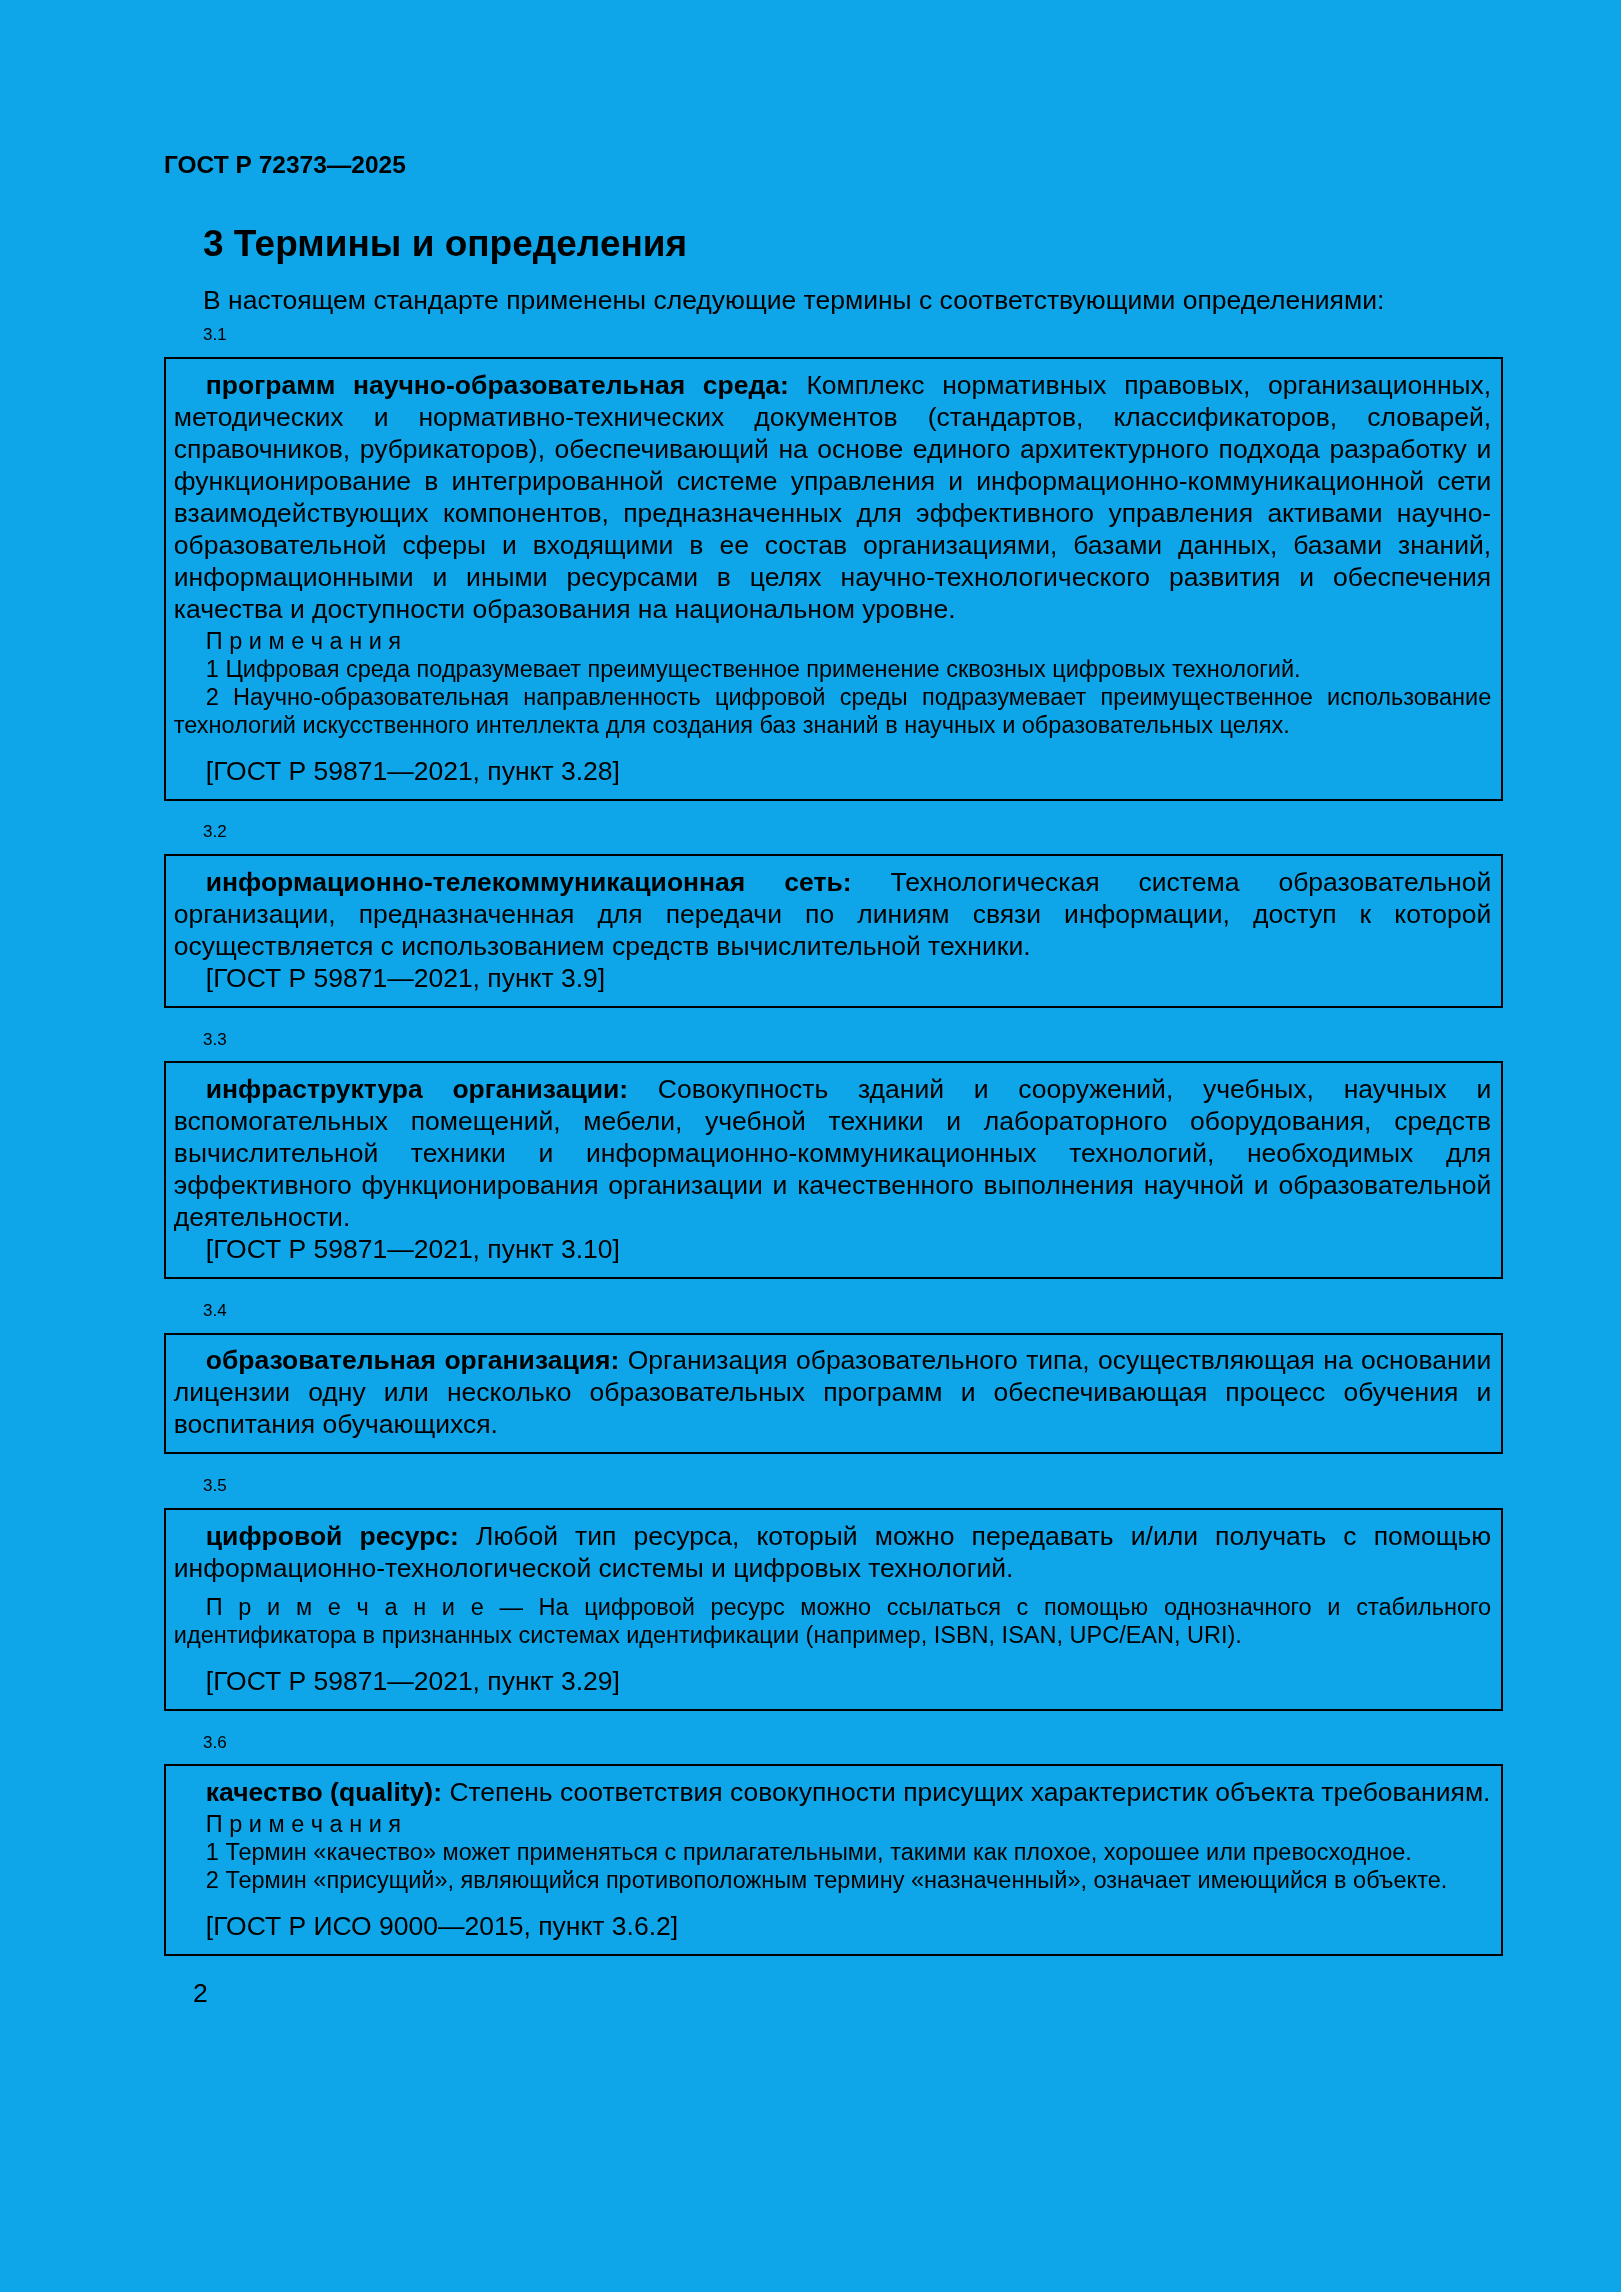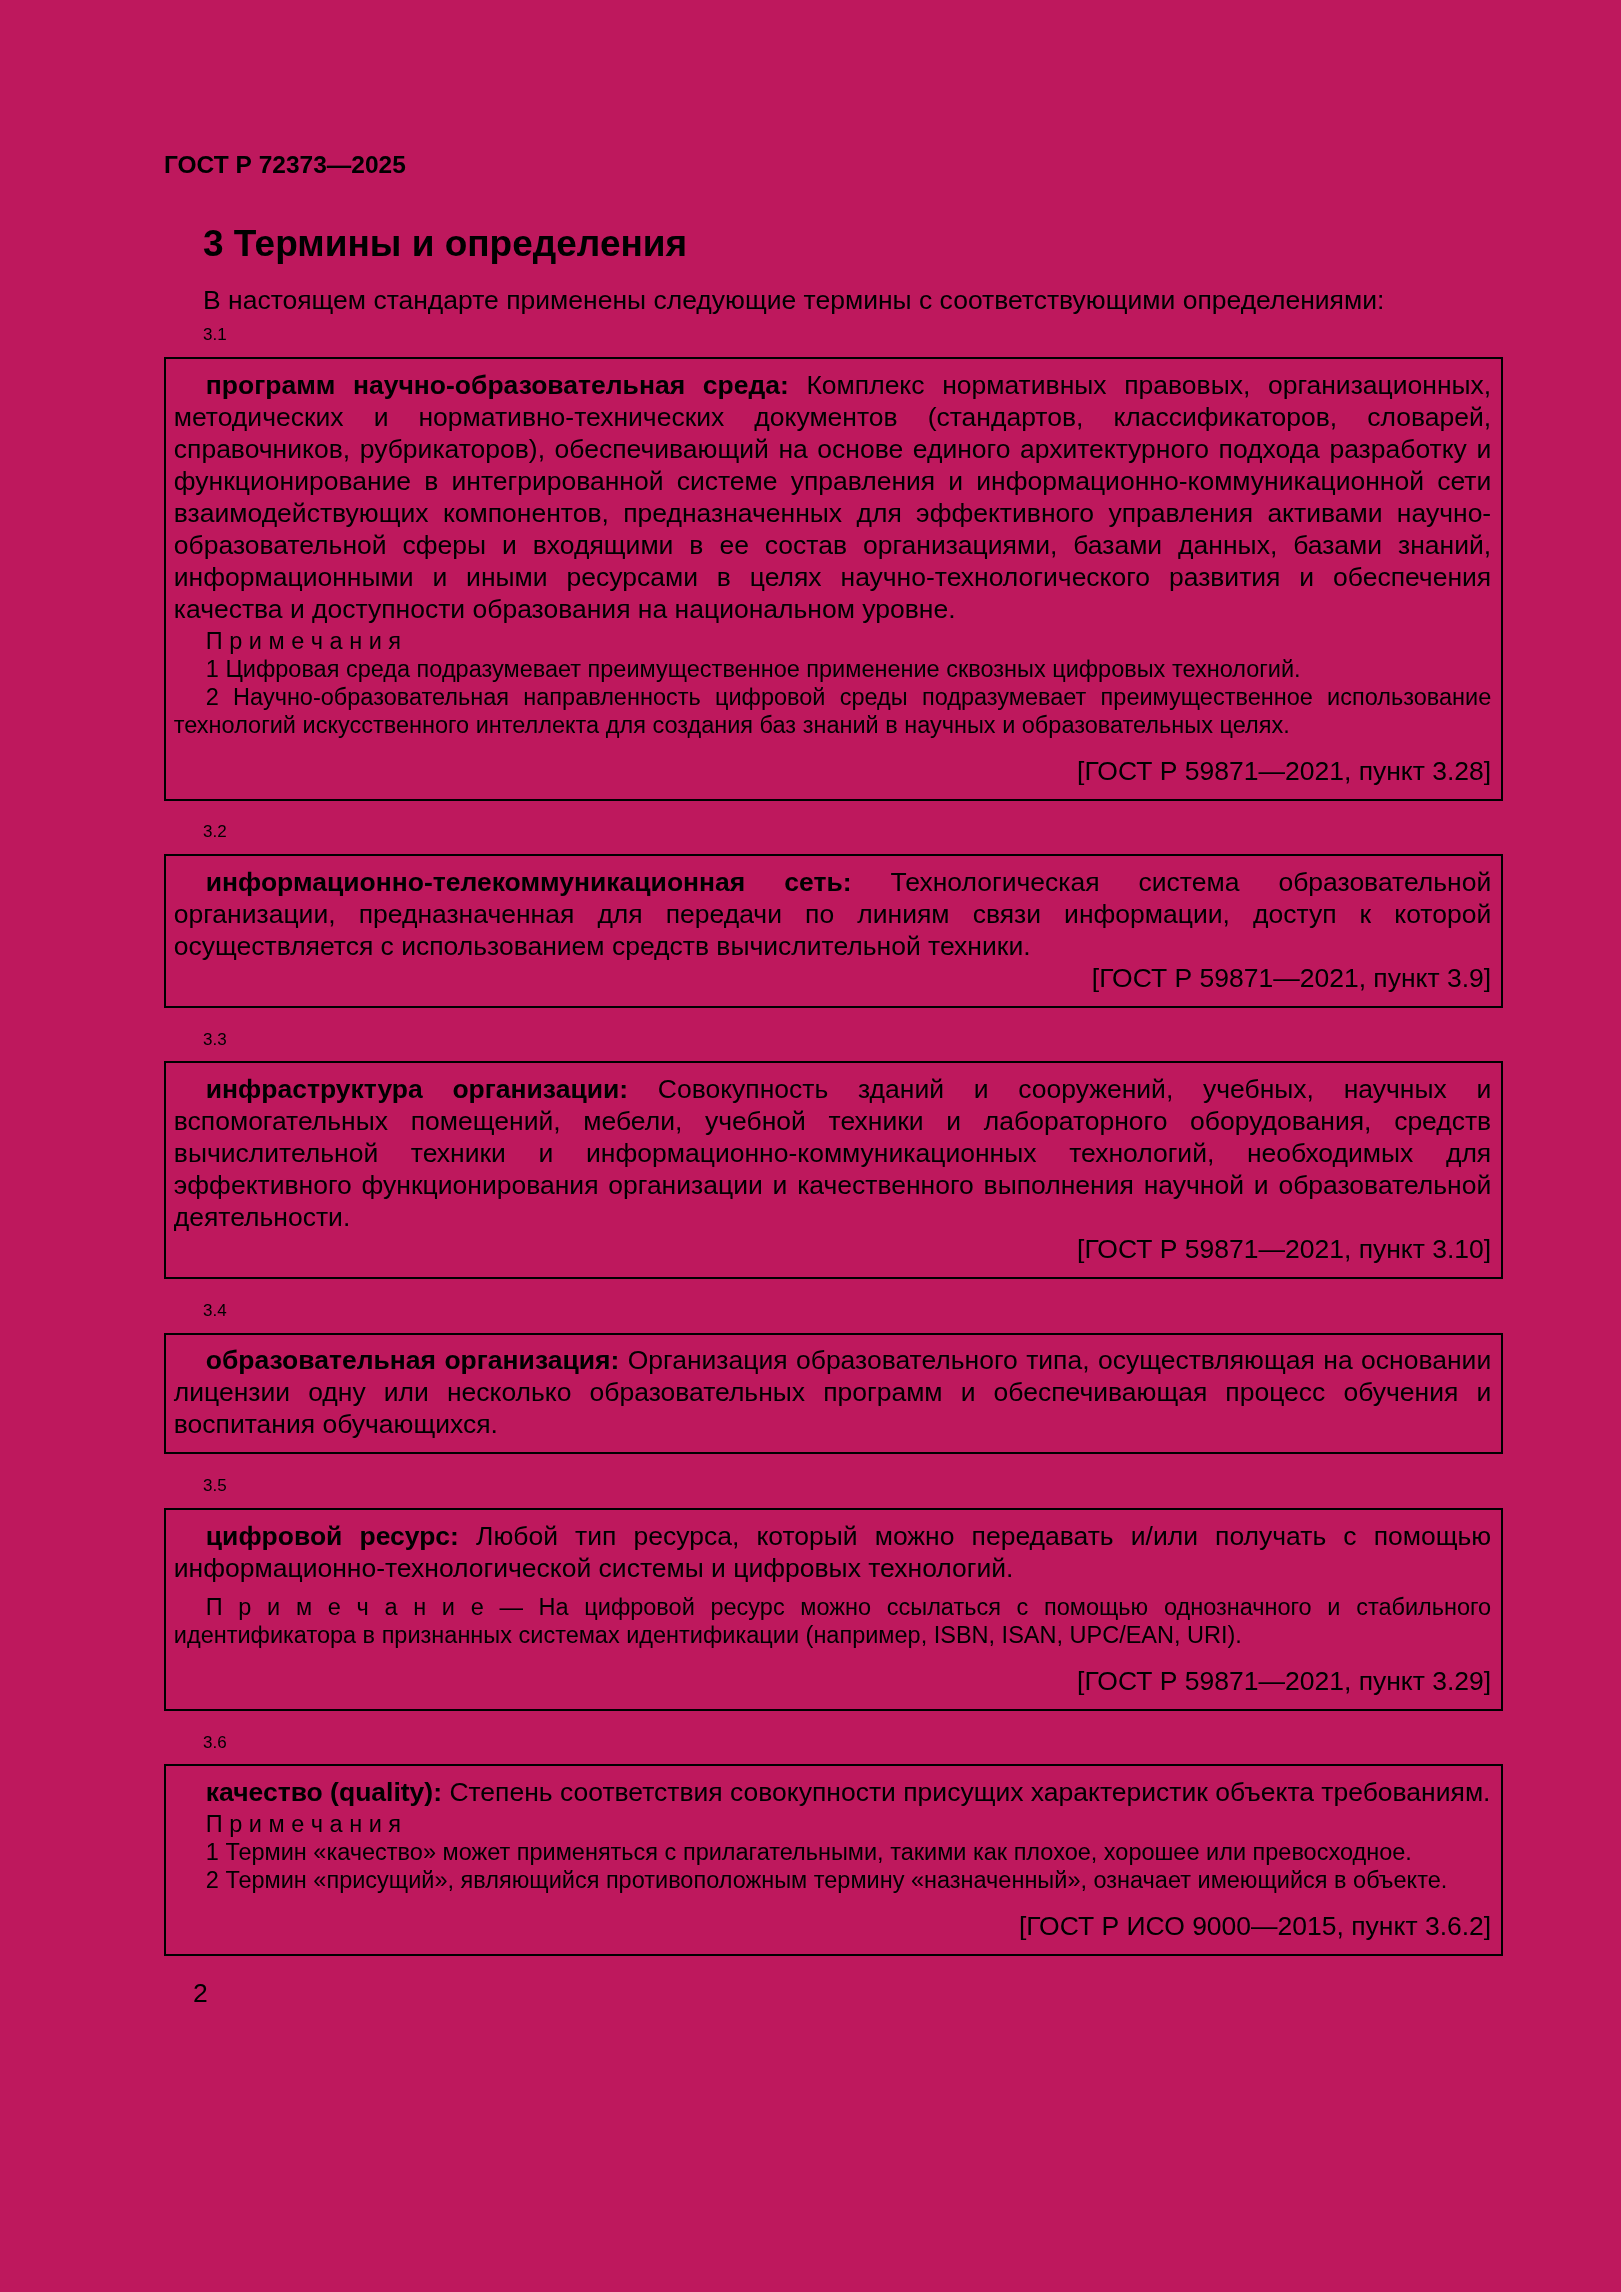--- a/index.html
+++ b/index.html
@@ -1,20 +1,20 @@
 <!DOCTYPE html>
 <html lang="ru"><head>
 <meta charset="utf-8">
 <style>
   html,body { margin:0; padding:0; background:#888; }
   .page {
     position:relative;
     width:1621px; height:2293px;
     margin:0 auto;
-    background:#be185d;
+    background:#0ea5e9;
     color:#000000;
     font-family:"Liberation Sans", sans-serif;
   }
   .content {
     position:absolute;
     left:164px; top:0;
     width:1339px;
   }
   .doc-code {
     padding-top:149px;
@@ -68,21 +68,20 @@
     line-height:28px;
     text-indent:32px;
     text-align:justify;
   }
   .single-note { margin-top:9.8px; }
   .source {
     margin:0;
     font-size:26.5px;
     line-height:32px;
     text-indent:32px;
-    text-align:right;
   }
   .source.gap { margin-top:15.7px; }
   .page-number {
     margin:21.6px 0 0 29px;
     font-size:26.5px;
     line-height:32px;
   }
 </style>
 </head>
 <body>

